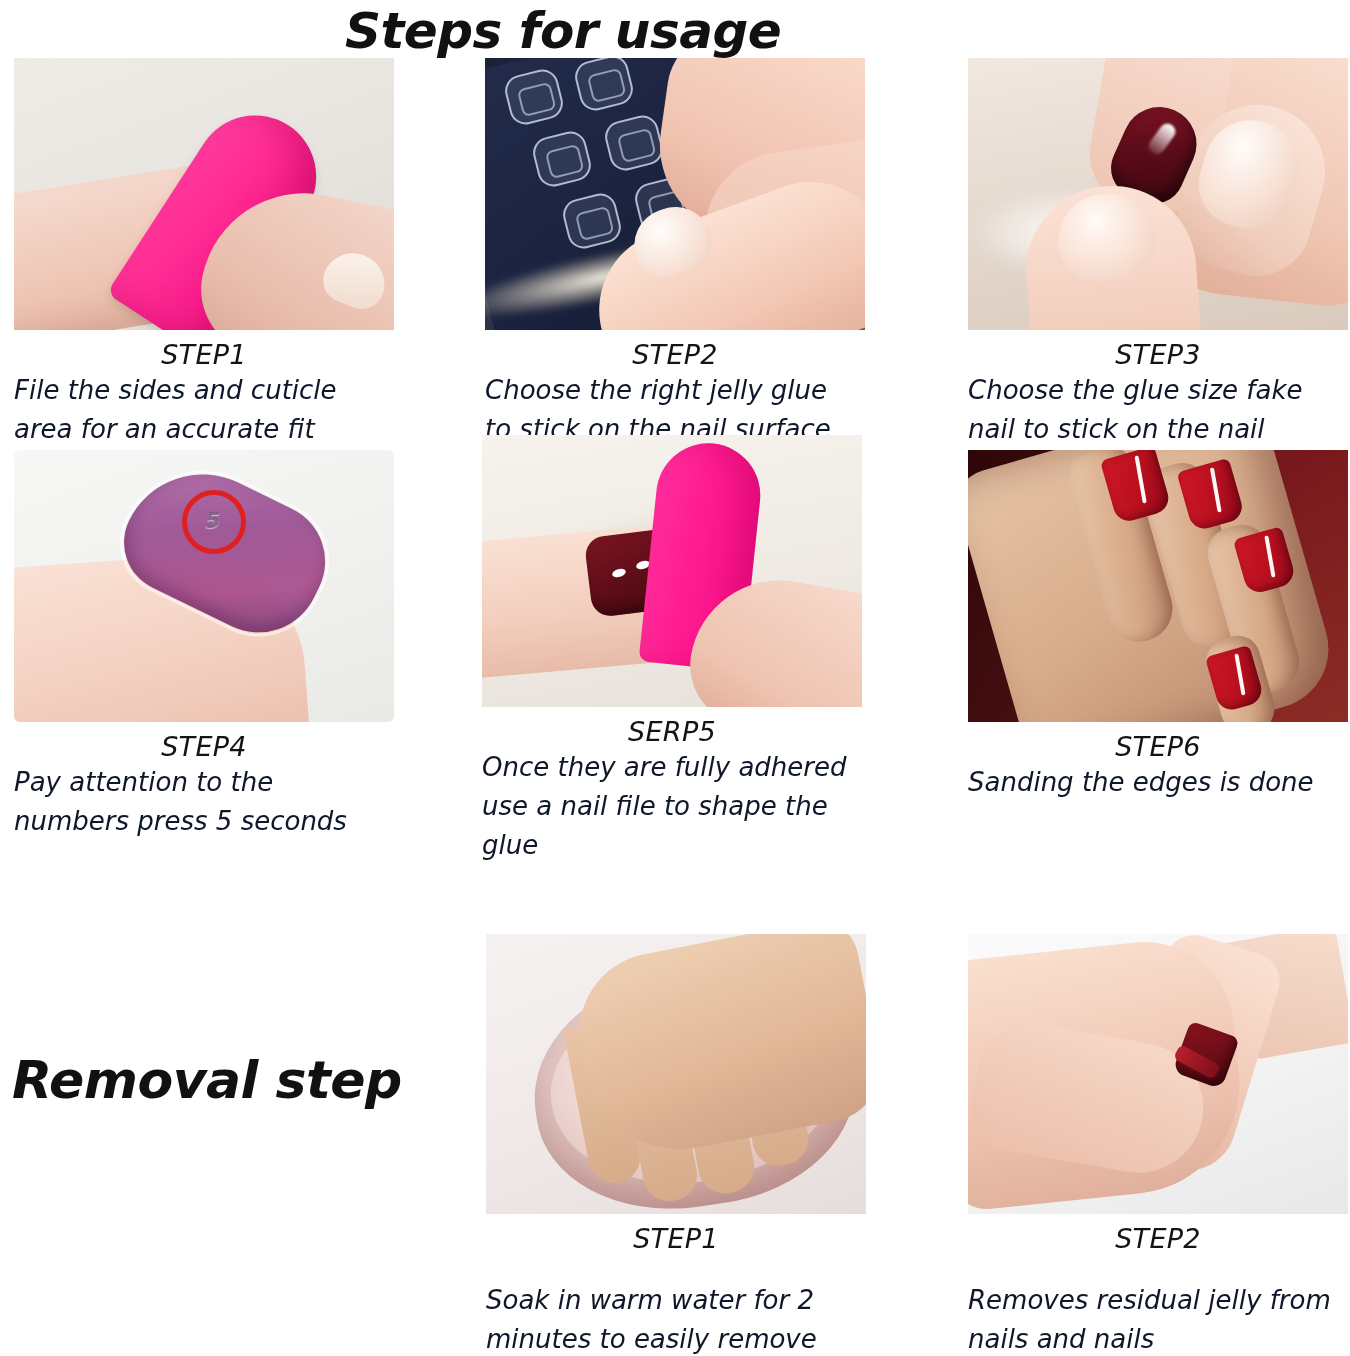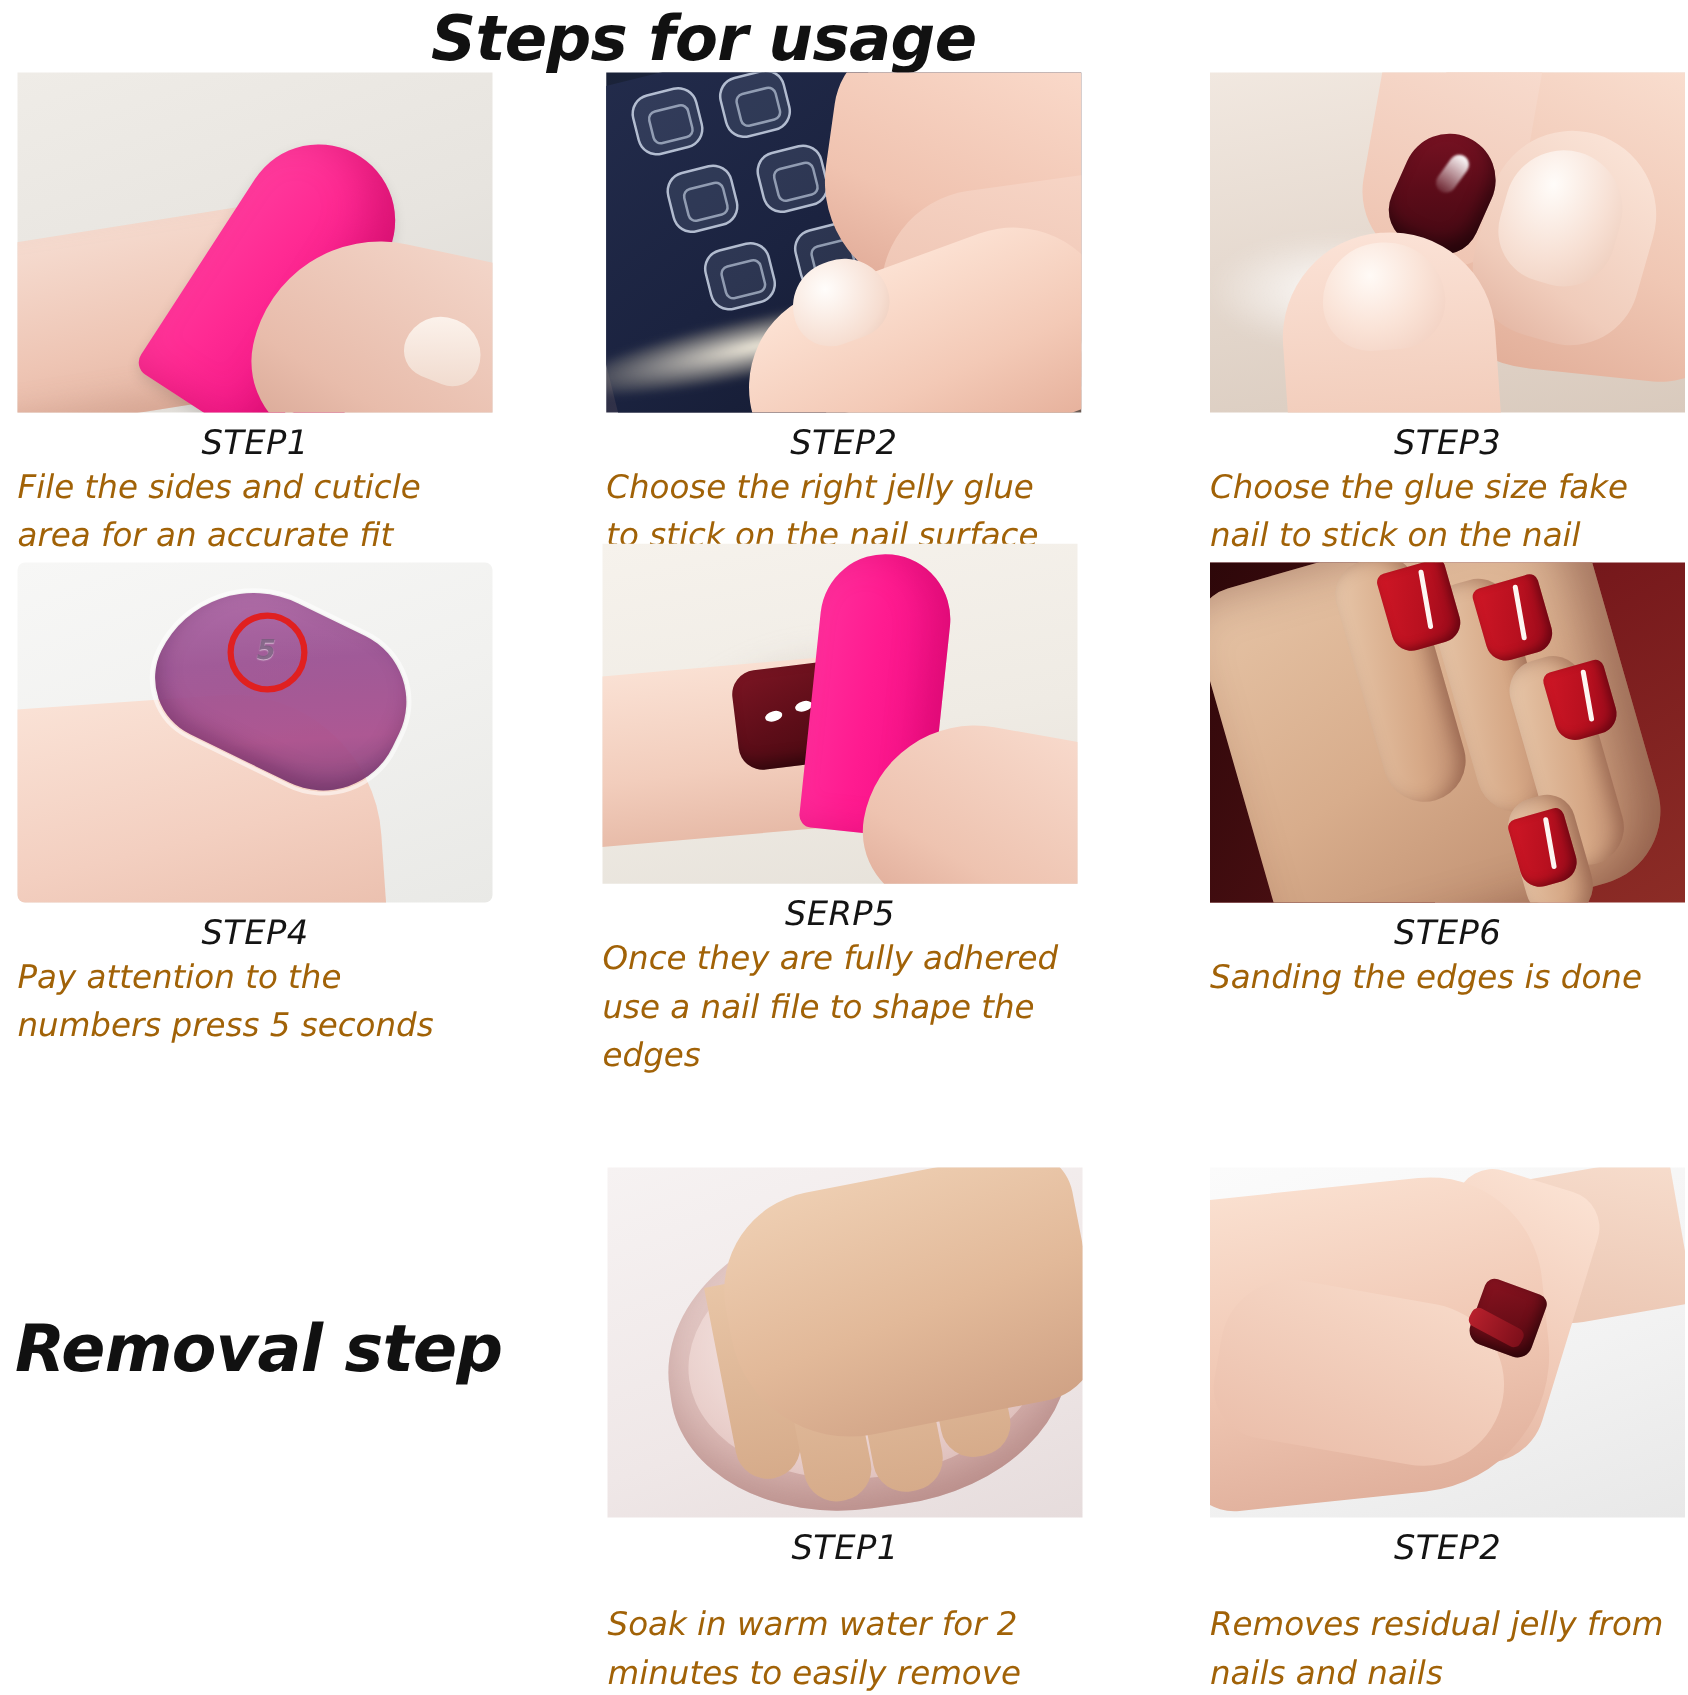--- a/index.html
+++ b/index.html
@@ -53,21 +53,21 @@
     font-size: 27px;
     font-style: italic;
     color: #141414;
     margin-top: 9px;
     letter-spacing: 0.3px;
   }
   .step-desc {
     text-align: center;
     font-size: 26px;
     font-style: italic;
-    color: #a16207;
+    color: #0f172a;
     line-height: 1.42;
     margin-top: 2px;
   }
   .step-desc.left { text-align: left; }
   .step-desc.gap { margin-top: 28px; }
 
   
   .ph { position: absolute; }
 
   
@@ -491,21 +491,21 @@
       <div class="ph p5-nail"></div>
       <div class="ph p5-dot1"></div>
       <div class="ph p5-dot2"></div>
       <div class="ph p5-dot3"></div>
       <div class="ph p5-file"></div>
       <div class="ph p5-hand"></div>
     </div>
     <div class="step-label">SERP5</div>
     <div class="step-desc left">Once they are fully adhered</div>
     <div class="step-desc left">use a nail file to shape the</div>
-    <div class="step-desc left">edges</div>
+    <div class="step-desc left">glue</div>
   </div>
 
   <div class="cell" style="left:968px; top:450px;">
     <div class="photo p6" style="height:272px;">
       <div class="ph p6-dark"></div>
       <div class="ph p6-hand"></div>
       <div class="ph p6-fin" style="left:120px; top:-6px; width:66px; height:200px;"></div>
       <div class="ph p6-fin" style="left:196px; top:12px; width:64px; height:190px;"></div>
       <div class="ph p6-fin" style="left:256px; top:74px; width:60px; height:170px;"></div>
       <div class="ph p6-fin" style="left:246px; top:186px; width:54px; height:100px;"></div>

